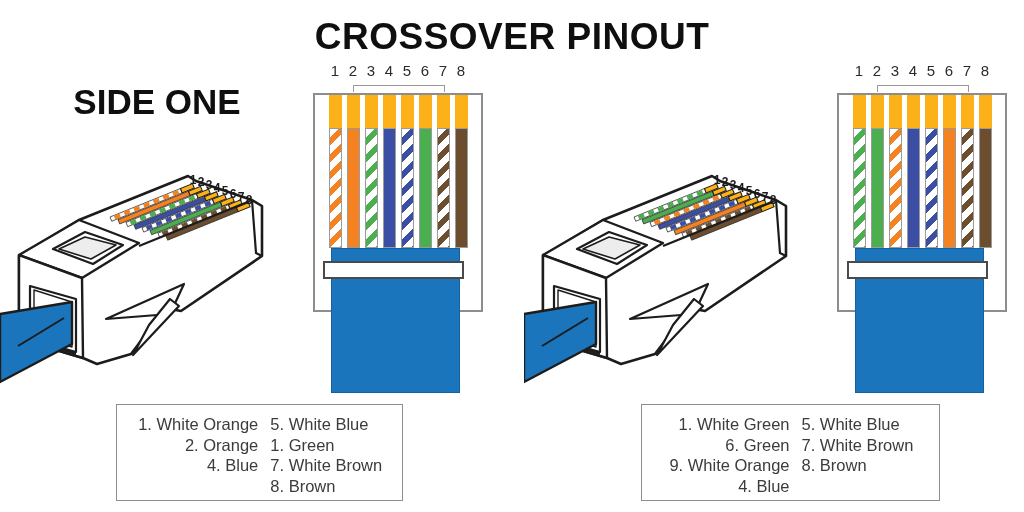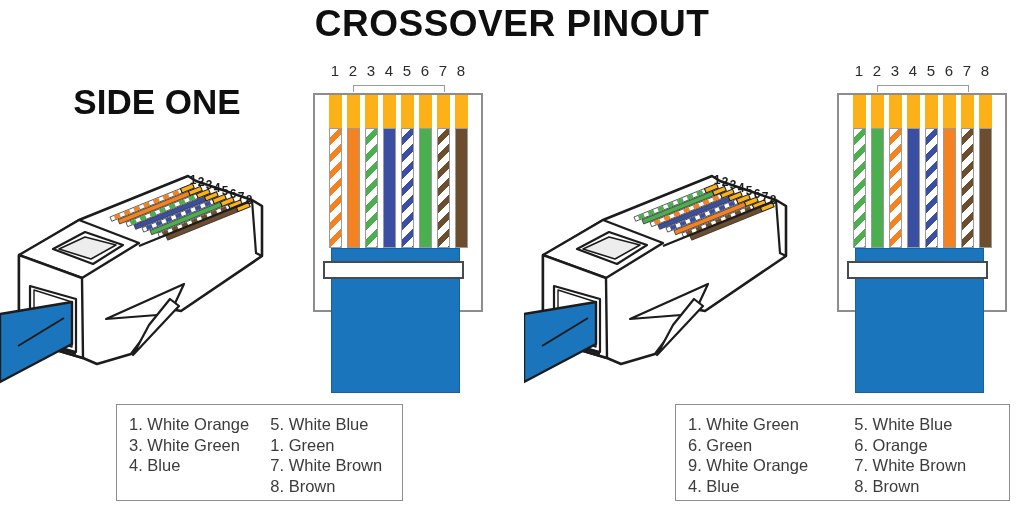--- a/index.html
+++ b/index.html
@@ -1,21 +1,21 @@
 <!DOCTYPE html>
 <html><head>
 <meta charset="utf-8">
 <style>
   html,body{margin:0;padding:0;background:#ffffff;}
   .canvas{
     position:relative;width:1024px;height:512px;background:#fff;overflow:hidden;
     font-family:"Liberation Sans",sans-serif;
   }
   .title{
-    position:absolute;top:3px;left:0;width:100%;text-align:center;
+    position:absolute;top:16px;left:0;width:100%;text-align:center;
     font-size:37px;font-weight:800;letter-spacing:.5px;color:#0f0f0f;
   }
   .side-heading{
     position:absolute;top:82px;width:280px;text-align:center;
     font-size:35px;font-weight:800;color:#0f0f0f;
   }
   #heading-one{left:17px;}
   #heading-two{left:544px;}
   .sideview{position:absolute;top:168px;width:310px;height:235px;}
   #sideview-one{left:0px;}
@@ -28,23 +28,23 @@
   .fv-body{position:absolute;top:31px;left:0;width:170px;height:219px;border:2px solid #8d8d8d;background:#fff;box-sizing:border-box;z-index:1;}
   .fv-contact{position:absolute;top:0;width:13px;height:33px;}
   .fv-wire{position:absolute;top:33px;width:13px;height:120px;border:1px solid #9b9b9b;box-sizing:border-box;}
   .fv-cable{position:absolute;top:186px;left:18px;width:129px;height:145px;z-index:2;border:1.5px solid #15619f;box-sizing:border-box;}
   .fv-bar{position:absolute;top:199px;left:10px;width:141px;height:18px;background:#fff;border:2px solid #4a4a4a;box-sizing:border-box;z-index:3;}
   .legend{
     position:absolute;top:404px;height:97px;border:1.6px solid #8d8d8d;background:#fff;
     display:flex;gap:12px;padding:9px 12px;box-sizing:border-box;
   }
   #legend-one{left:116px;width:287px;}
-  #legend-two{left:675px;width:335px;}
+  #legend-two{left:641px;width:299px;}
   .legend-col{display:flex;flex-direction:column;font-size:16.5px;line-height:20.5px;color:#3c3c3c;}
-  .legend-col.c1{flex:1.08;}
+  .legend-col.c1{flex:1.08;text-align:right;}
   .legend-col.c2{flex:1;}
 </style>
 </head>
 <body>
 
 <div class="canvas">
 
   <div class="title">CROSSOVER PINOUT</div>
 
   <div class="side-heading" id="heading-one">SIDE ONE</div>
@@ -199,38 +199,37 @@
         <div class="fv-contact" style="left: 139.5px; background: rgb(251, 177, 23);"></div>
         <div class="fv-wire" style="left: 139.5px; background: rgb(108, 77, 46);"></div>
       </div>
       <div class="fv-cable" style="background: rgb(27, 117, 188);"></div>
       <div class="fv-bar"></div>
     </div>
 
   <div class="legend" id="legend-one">
       <div class="legend-col c1">
         <div>1. White Orange</div>
-        <div>3. White Green</div>
+        <div>2. Orange</div>
         <div>4. Blue</div>
       </div>
       <div class="legend-col c2">
         <div>5. White Blue</div>
         <div>1. Green</div>
         <div>7. White Brown</div>
         <div>8. Brown</div>
       </div>
     </div>
   <div class="legend" id="legend-two">
       <div class="legend-col c1">
         <div>1. White Green</div>
         <div>6. Green</div>
         <div>9. White Orange</div>
         <div>4. Blue</div>
       </div>
       <div class="legend-col c2">
         <div>5. White Blue</div>
-        <div>6. Orange</div>
         <div>7. White Brown</div>
         <div>8. Brown</div>
       </div>
     </div>
 
 </div>
 
 </body></html>

